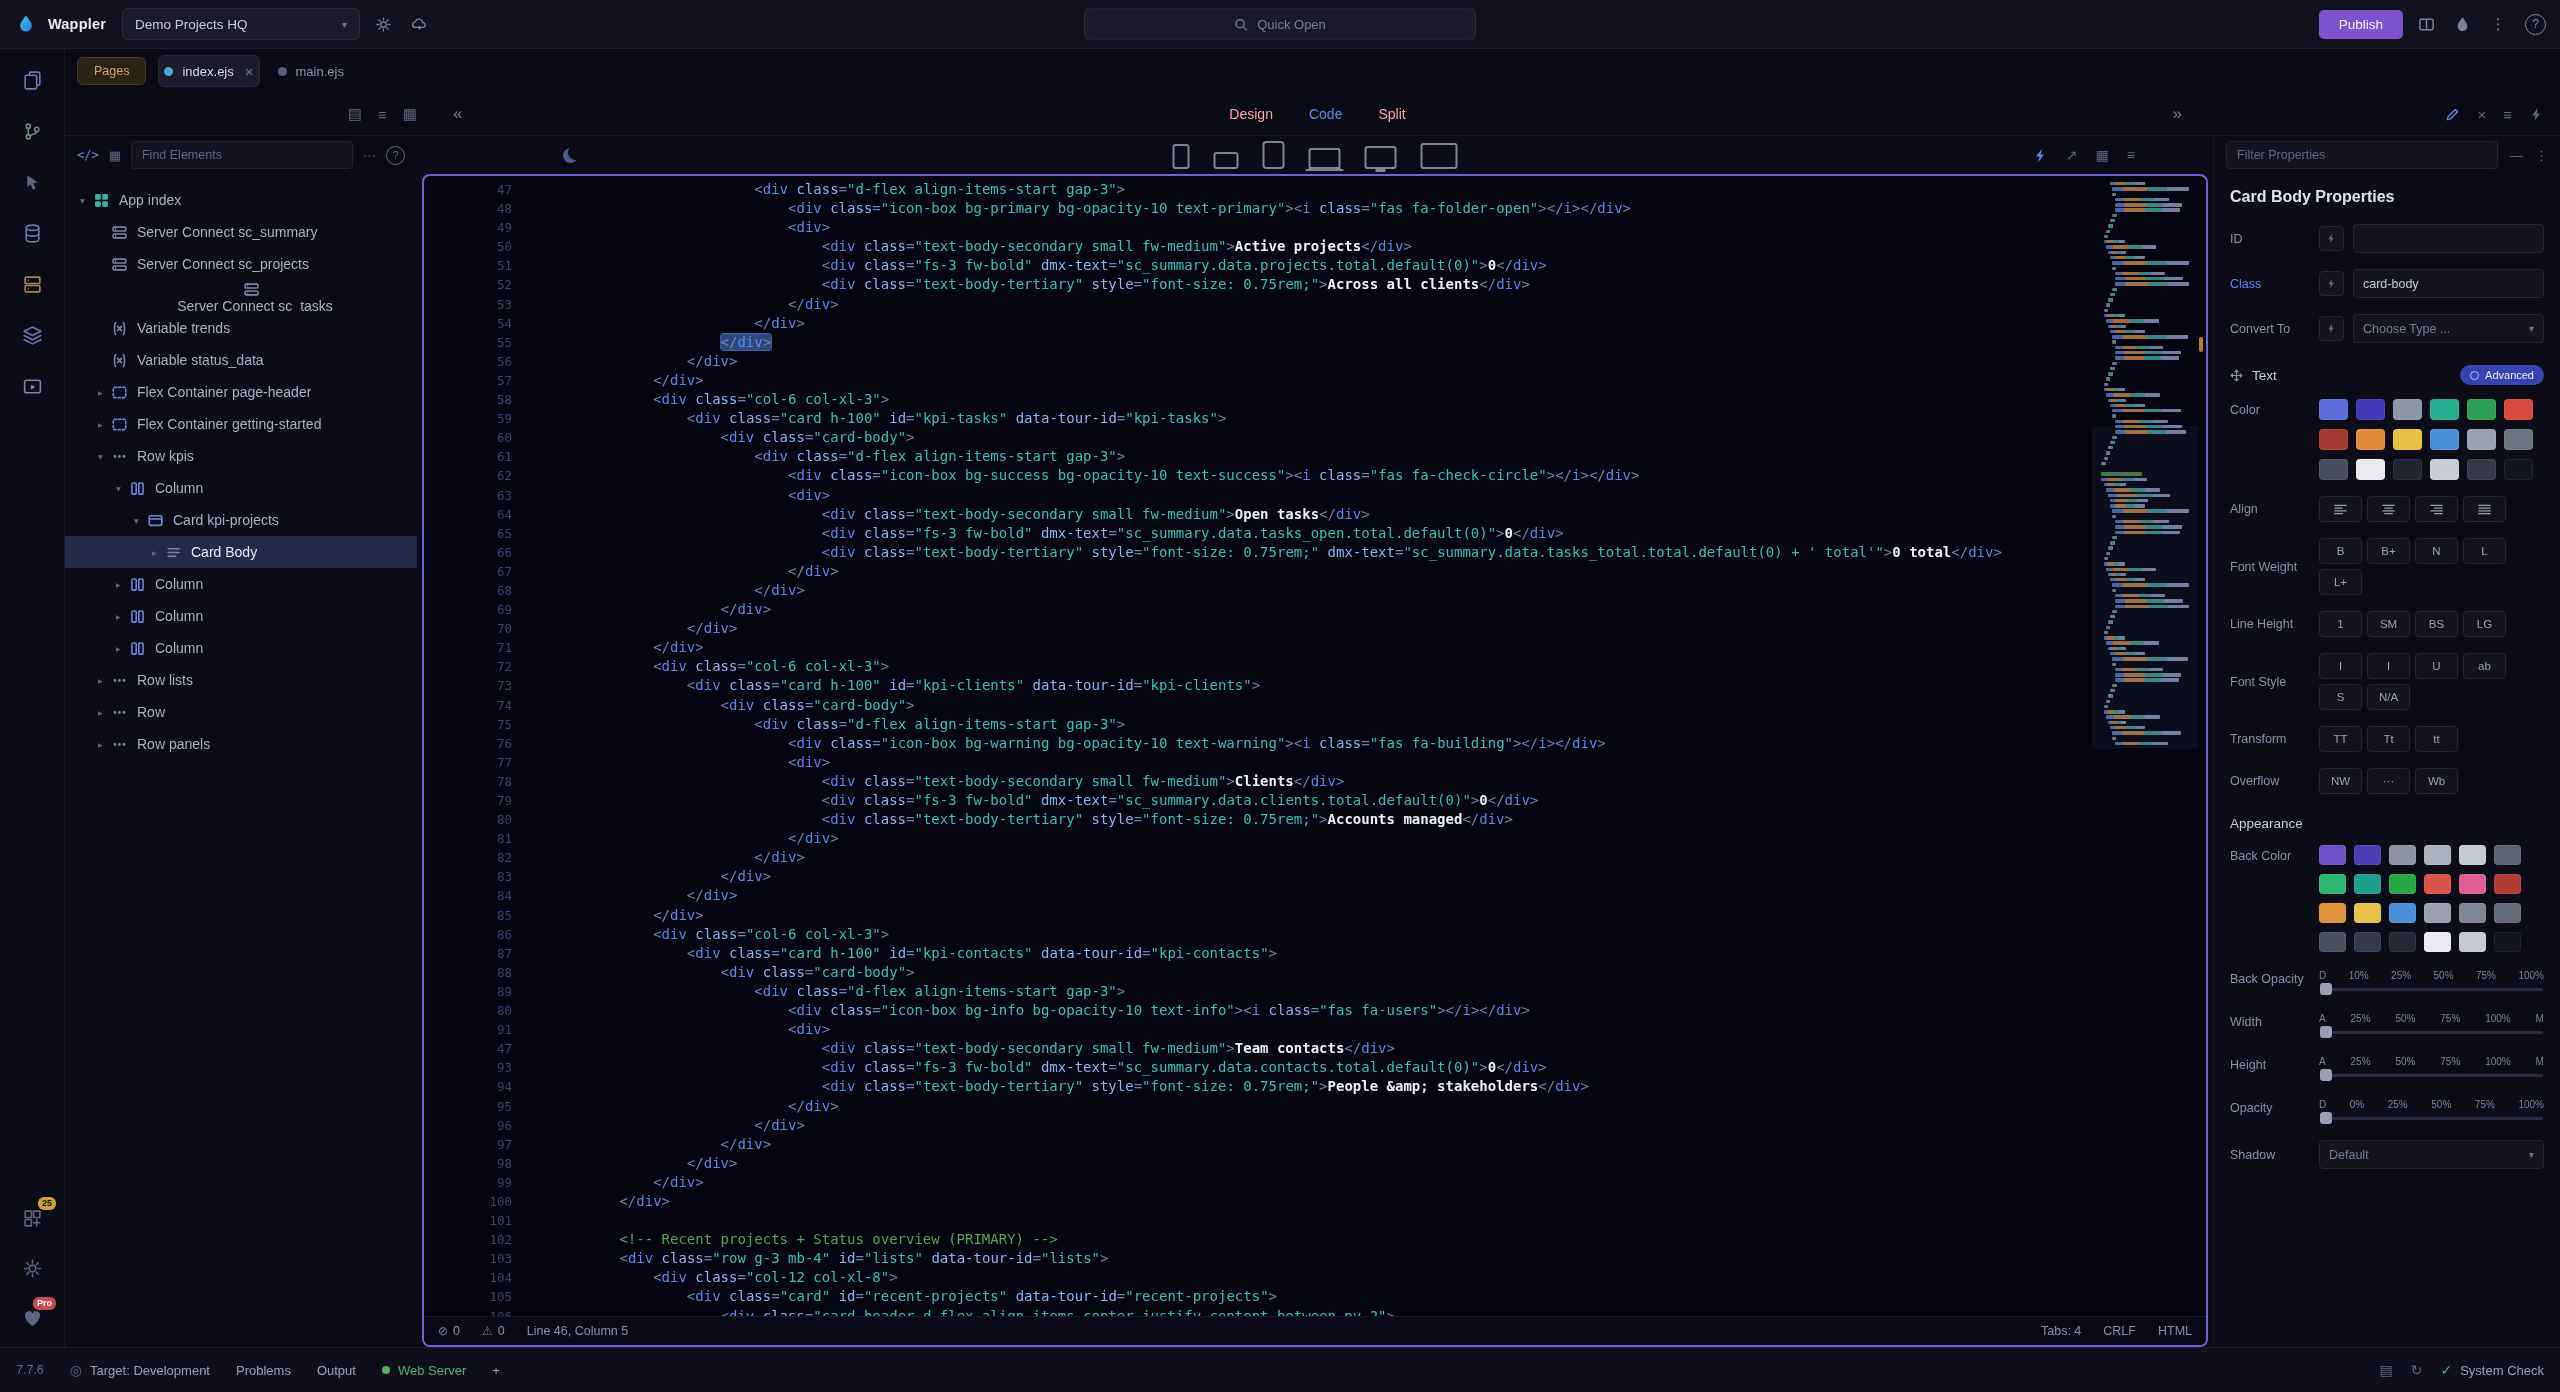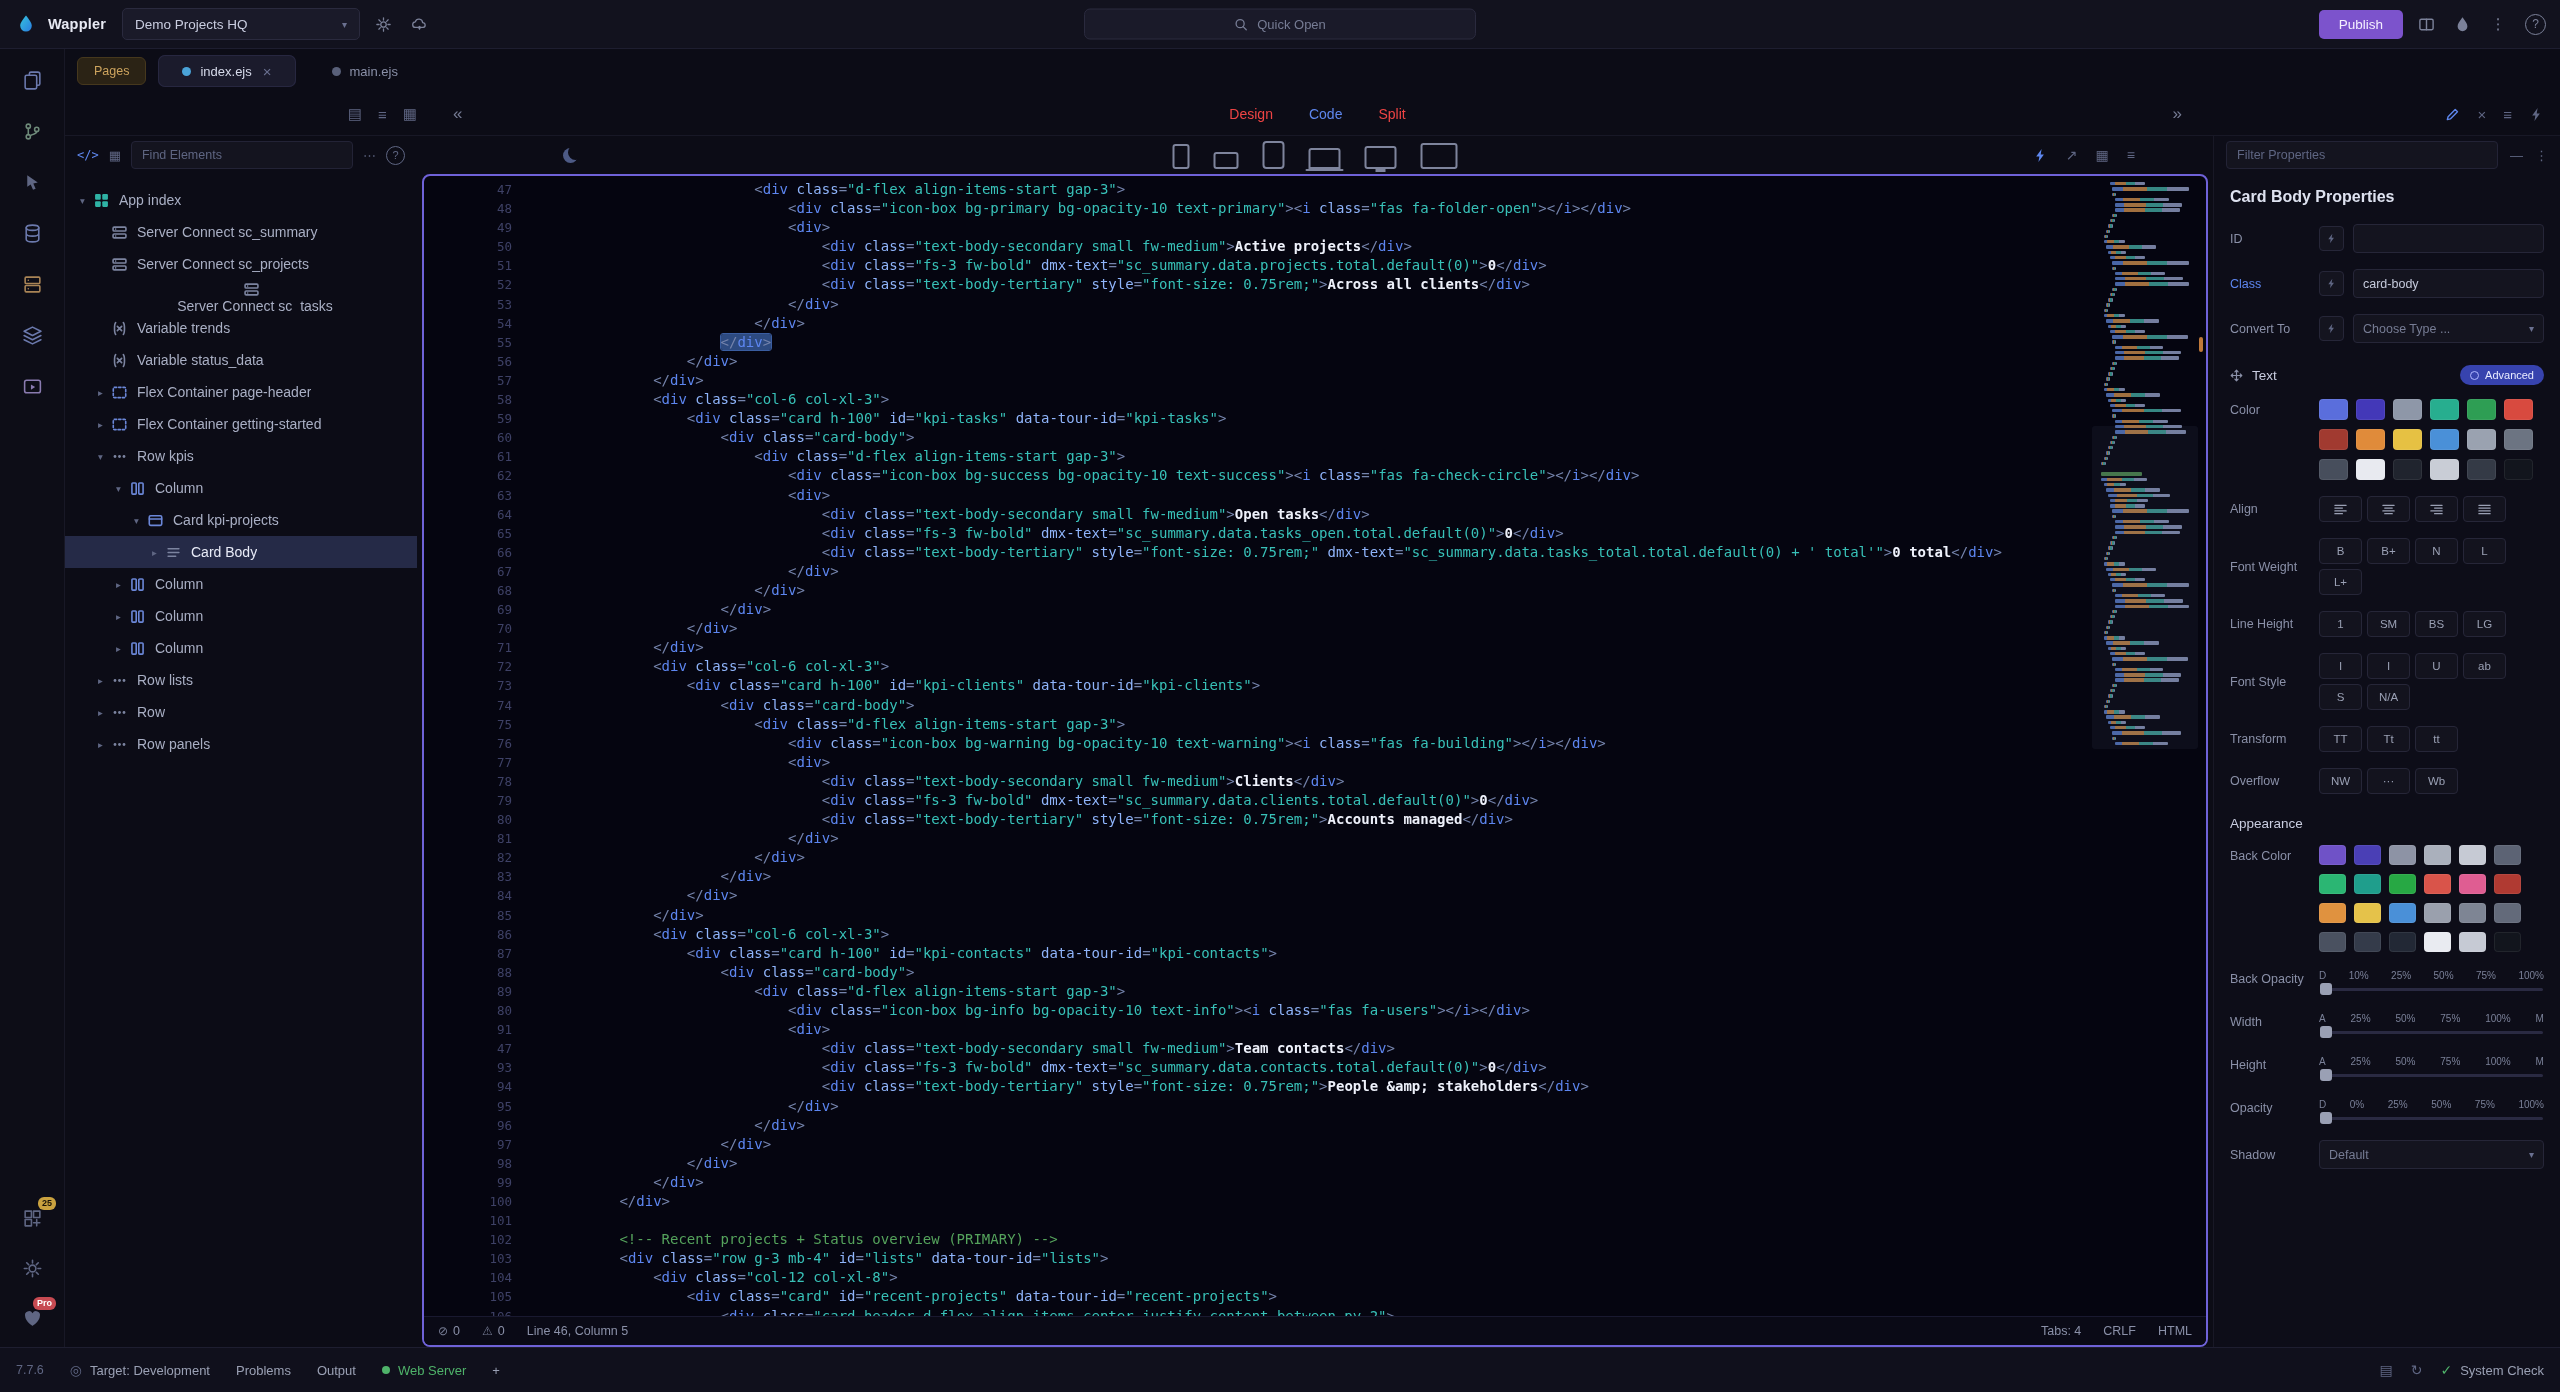--- a/index.html
+++ b/index.html
@@ -31,39 +31,39 @@
   .strip-ic.b{color:#6b79ad}.strip-ic.o{color:#a98456}.strip-ic.p{color:#8a7bb0}.strip-ic.g{color:#6e8a7a}
   .strip-bottom{margin-top:auto;display:flex;flex-direction:column;gap:16px;align-items:center}
   .badge{position:absolute;top:-4px;right:-7px;background:#caa23f;color:#1a1408;font-size:9px;font-style:normal;padding:1px 4px;border-radius:6px;font-weight:bold;line-height:1.2}
   .badge.red{background:#c74a52;color:#fff}
 
   .main{flex:1;display:flex;flex-direction:column;min-width:0;background:#0c0c16}
 
   
   .tabrow{height:44px;flex:none;display:flex;align-items:center;padding:0 12px;gap:12px}
   .pages-pill{height:28px;padding:0 16px;background:#2b2315;border:1px solid #46381d;border-radius:6px;color:#cda45e;font-size:12.5px;font-family:inherit;cursor:pointer}
-  .tab{height:32px;display:flex;align-items:center;gap:9px;padding:0 24px;border-radius:7px;color:#8a90a8;font-size:13px;cursor:pointer}
+  .tab{height:32px;display:flex;align-items:center;gap:9px;padding:0 6px;border-radius:7px;color:#8a90a8;font-size:13px;cursor:pointer}
   .tab.active{background:#1b1b2c;color:#d6daea;box-shadow:inset 0 0 0 1px #272740}
   .file-dot{width:9px;height:9px;border-radius:50%}
   .file-dot.blue{background:#4aa3d8}
   .file-dot.gray{background:#596079}
   .tab-close{color:#6a7090;font-size:15px;margin-left:2px}
 
   
   .modebar{height:42px;flex:none;display:flex;align-items:stretch;border-bottom:1px solid #181826}
   .mb-leftzone{width:352px;flex:none;display:flex;align-items:center;justify-content:flex-end;gap:16px;padding-right:20px}
   .mb-editorzone{flex:1;display:flex;align-items:center;position:relative;padding:0 16px}
   .mb-rightzone{width:346px;flex:none;display:flex;align-items:center;justify-content:flex-end;gap:17px;padding-right:16px}
   .mb-icon{color:#5f6683;font-size:15px;cursor:pointer;display:flex;align-items:center}
   .mb-icon svg{width:15px;height:15px}
   .mb-icon.blue{color:#5e87ee}
   .mb-collapse{color:#767c94;font-size:17px;cursor:pointer}
   .mb-collapse.right{margin-left:auto}
   .mode-switch{position:absolute;left:50%;transform:translateX(-50%);display:flex;gap:36px}
-  .mode{font-size:14px;color:#ef4444;cursor:pointer}
+  .mode{font-size:14px;color:#fca5a5;cursor:pointer}
   .mode.active{color:#5e87ee}
 
   
   .panels{flex:1;display:flex;min-height:0}
 
   .leftpanel{width:352px;flex:none;display:flex;flex-direction:column;min-height:0}
   .lp-toolbar{height:38px;flex:none;display:flex;align-items:center;gap:10px;padding:0 12px}
   .lp-icon{color:#5f6683;font-size:13px;cursor:pointer}
   .lp-icon.code-ic{color:#5e87ee;font-family:"DejaVu Sans Mono",monospace;font-size:12px}
   .lp-icon.circ{border:1.5px solid #5f6683;border-radius:50%;width:17px;height:17px;display:flex;align-items:center;justify-content:center;font-size:11px}

